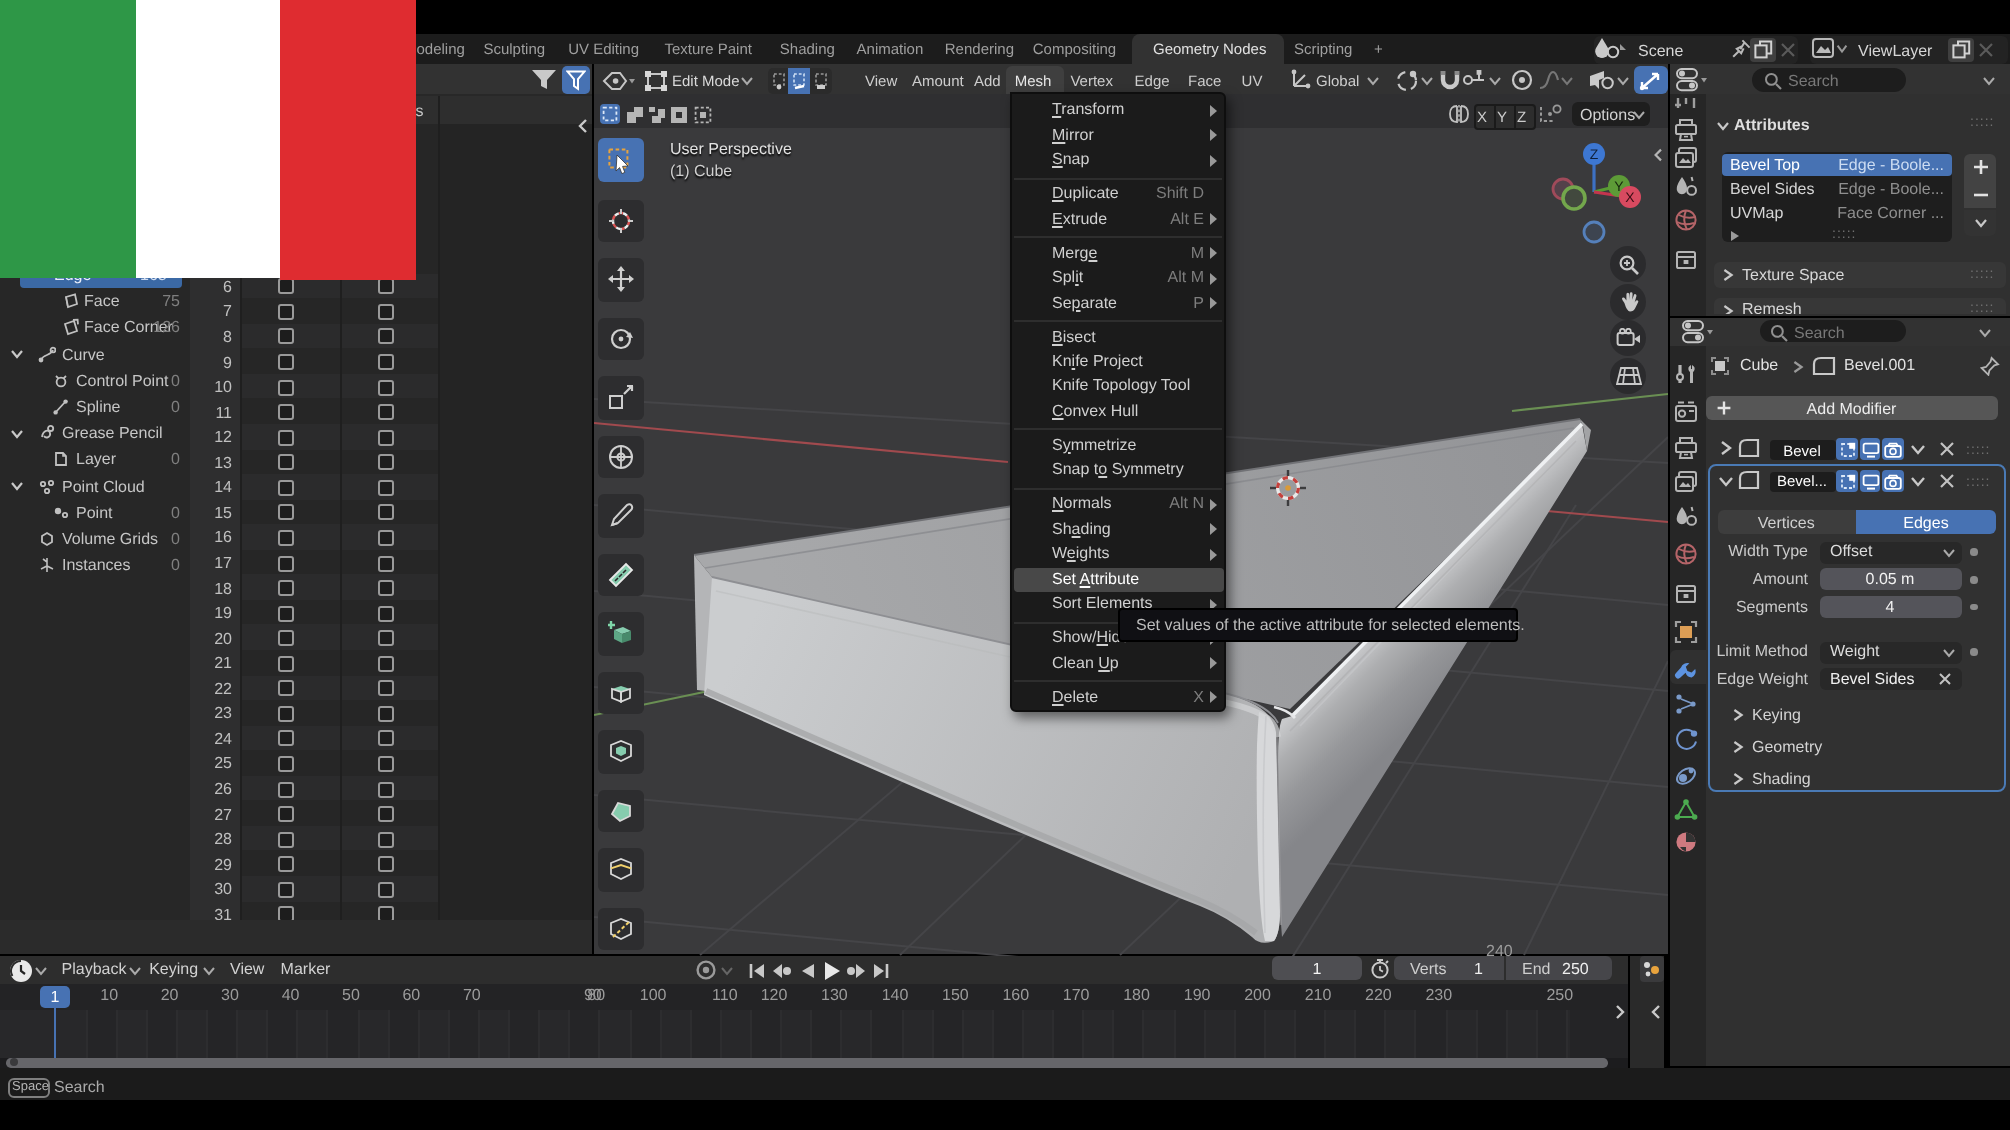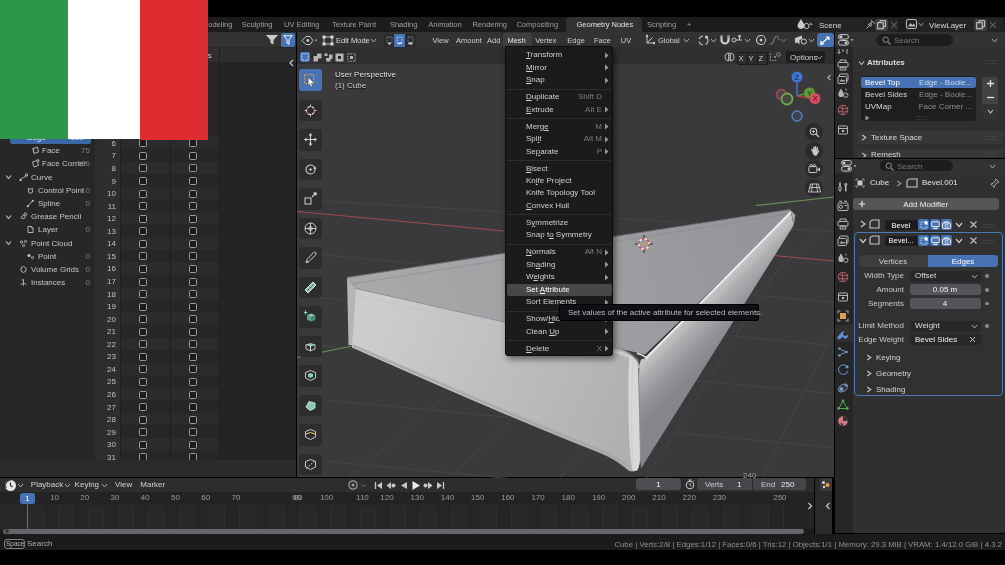--- a/index.html
+++ b/index.html
@@ -1202,19 +1202,18 @@
       </svg>
 <svg class="a" style="left:824.5px;top:502px;" width="6" height="8" viewBox="0 0 6 8">
         <path d="M4.5 1 L1.5 4 L4.5 7" fill="none" stroke="#c9c9c9" stroke-width="1.2"></path>
       </svg>
 </div>
 
   <div class="a" style="left:0;top:534px;width:1005px;height:15.5px;background:#1b1b1b;"></div>
   <div class="a" style="left:3.5px;top:538.5px;width:19px;height:8.5px;border:1px solid #7f7f7f;border-radius:3px;"></div>
   <div class="t" style="left:6px;top:539.5px;font-size:6.5px;color:#b5b5b5;line-height:7px;">Space</div>
   <div class="t" style="left:27px;top:539px;font-size:8px;color:#aaaaaa;">Search</div>
-  <div class="t" style="right:3px;top:539.5px;font-size:7.8px;color:#909090;">Cube | Verts:2/8 | Edges:1/12 | Faces:0/6 | Tris:12 | Objects:1/1 | Memory: 29.3 MiB | VRAM: 1.4/12.0 GiB | 4.3.2</div>
 
   <div class="a" style="left:0;top:0;width:68px;height:139px;background:#2e9747;z-index:50;"></div>
   <div class="a" style="left:68px;top:0;width:72px;height:139px;background:#ffffff;z-index:50;"></div>
   <div class="a" style="left:140px;top:0;width:68px;height:140px;background:#df2c30;z-index:50;"></div>
 
 </div>
 
 </body></html>

